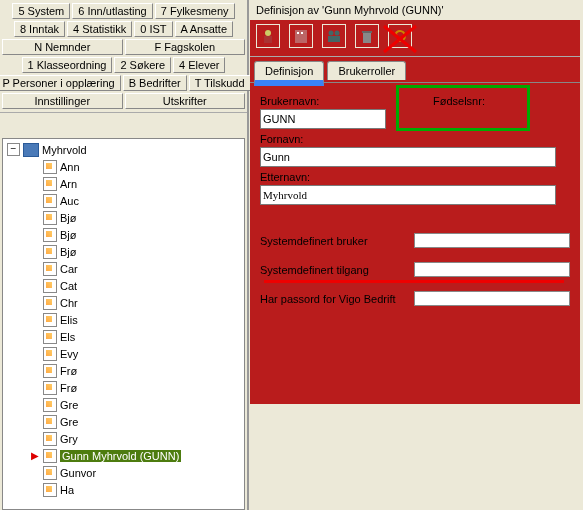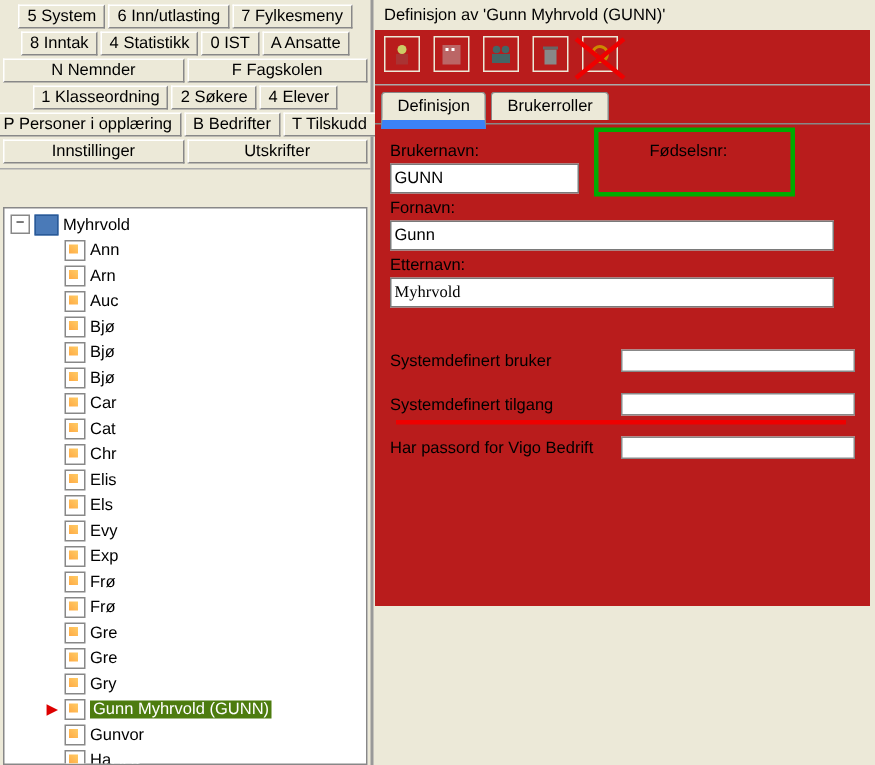--- a/index.html
+++ b/index.html
@@ -138,25 +138,20 @@
             <span>Els<span class="redact"></span></span>
           </div>
           <div class="node leaf">
             <span class="arrow"></span>
             <span class="doc"></span>
             <span>Evy<span class="redact"></span></span>
           </div>
           <div class="node leaf">
             <span class="arrow"></span>
             <span class="doc"></span>
-            <span>Exp<span class="redact"></span></span>
-          </div>
-          <div class="node leaf">
-            <span class="arrow"></span>
-            <span class="doc"></span>
             <span>Frø<span class="redact"></span></span>
           </div>
           <div class="node leaf">
             <span class="arrow"></span>
             <span class="doc"></span>
             <span>Frø<span class="redact">HAN)</span></span>
           </div>
           <div class="node leaf">
             <span class="arrow"></span>
             <span class="doc"></span>

